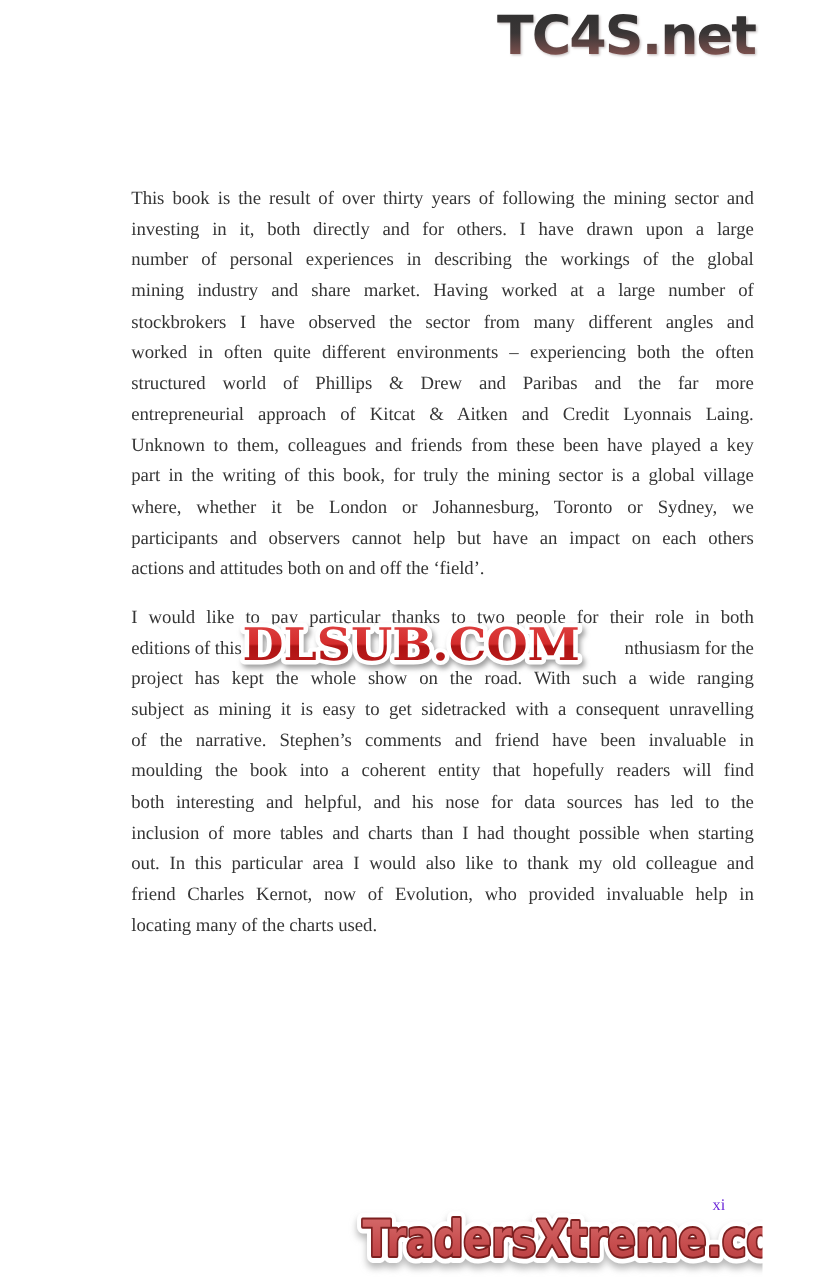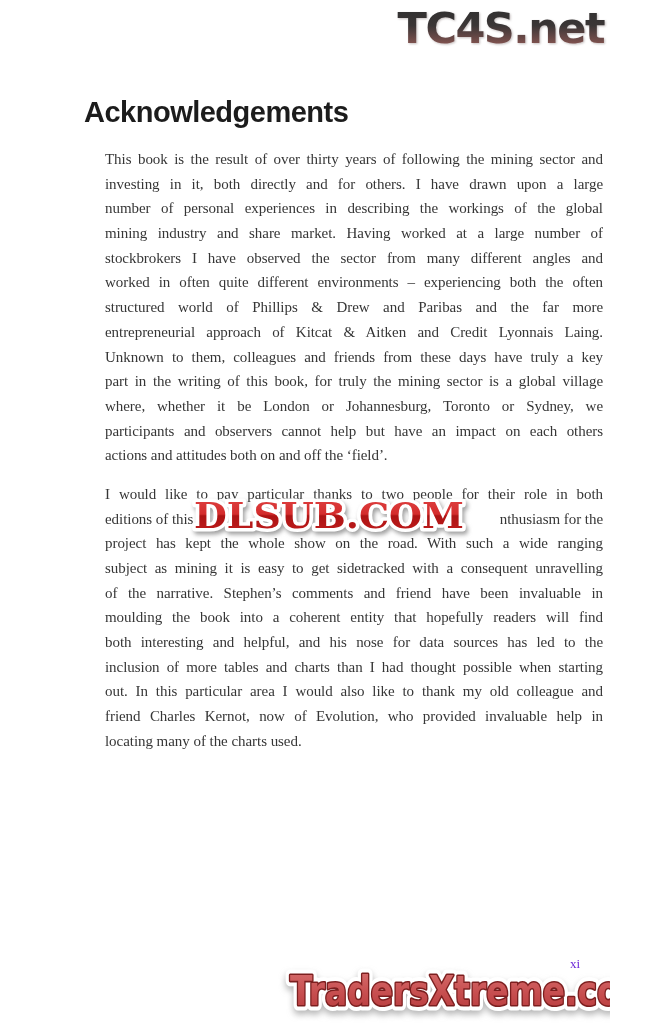--- a/index.html
+++ b/index.html
@@ -61,34 +61,33 @@
           <stop offset="0" stop-color="#2e2e2e"></stop>
           <stop offset="0.45" stop-color="#3a3636"></stop>
           <stop offset="0.8" stop-color="#7d514e"></stop>
           <stop offset="1" stop-color="#99625e"></stop>
         </linearGradient>
       </defs>
       <text x="216" y="41" text-anchor="end" font-size="43" font-weight="bold" style="letter-spacing:-1.5px" fill="url(#tcg)">TC4S.net</text>
     </svg>
   </div>
 
-  <h1 class="title">Acknowledgements</h1>
 
   <div class="content">
 
     <div class="para1">
         <div class="line">This book is the result of over thirty years of following the mining sector and</div>
         <div class="line">investing in it, both directly and for others. I have drawn upon a large</div>
         <div class="line">number of personal experiences in describing the workings of the global</div>
         <div class="line">mining industry and share market. Having worked at a large number of</div>
         <div class="line">stockbrokers I have observed the sector from many different angles and</div>
         <div class="line">worked in often quite different environments – experiencing both the often</div>
         <div class="line">structured world of Phillips &amp; Drew and Paribas and the far more</div>
         <div class="line">entrepreneurial approach of Kitcat &amp; Aitken and Credit Lyonnais Laing.</div>
-        <div class="line">Unknown to them, colleagues and friends from these days have truly a key</div>
+        <div class="line">Unknown to them, colleagues and friends from these been have played a key</div>
         <div class="line">part in the writing of this book, for truly the mining sector is a global village</div>
         <div class="line">where, whether it be London or Johannesburg, Toronto or Sydney, we</div>
         <div class="line">participants and observers cannot help but have an impact on each others</div>
         <div class="line last">actions and attitudes both on and off the ‘field’.</div>
       </div>
 
     <div class="para2">
       <div class="line">I would like to pay particular thanks to two people for their role in both</div>
       <div class="covered-line">
         <span>editions of this</span>

